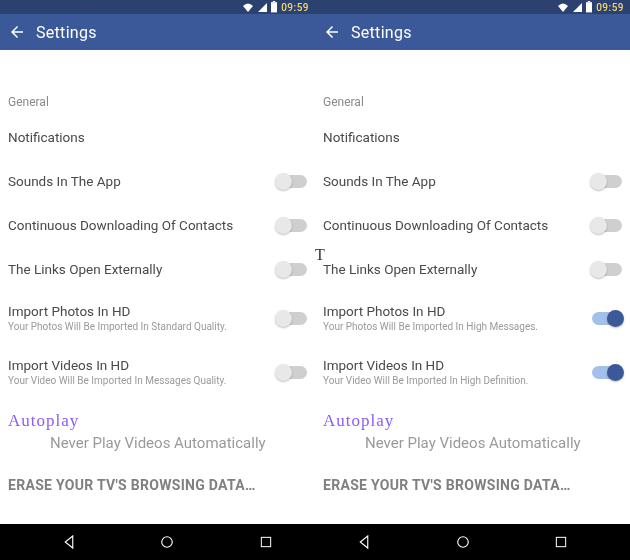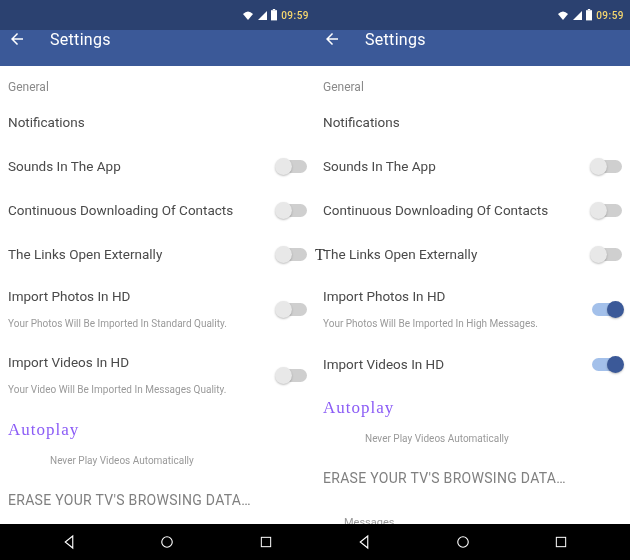--- a/index.html
+++ b/index.html
@@ -17,88 +17,90 @@
     flex: 1;
     overflow: hidden;
   }
   .screen {
     width: 315px;
     display: flex;
     flex-direction: column;
     position: relative;
   }
   .status-bar {
-    height: 30px;
+    height: 14px;
     background: #2b4170;
     display: flex;
     justify-content: flex-end;
     align-items: center;
     padding: 0 6px;
     gap: 3px;
     color: #fff;
     font-size: 10px;
   }
   .status-bar .clock { color: #f5d76e; font-weight: 500; letter-spacing: 0.5px; }
   .status-bar svg { fill: #fff; }
   .app-bar {
     height: 36px;
     background: #3b5998;
     display: flex;
-    align-items: flex-start;
+    align-items: center;
     padding: 0 8px;
-    gap: 24px;
+    gap: 10px;
     color: #fff;
   }
   .app-bar .title {
     font-size: 16px;
     font-weight: 400;
     letter-spacing: 0.3px;
   }
   .content {
     flex: 1;
     padding: 0 6px;
     overflow: hidden;
     background: #fff;
   }
   .section-label {
     color: #8a8a8a;
     font-size: 12px;
     padding: 14px 2px 6px 2px;
+    margin-top: 31px;
   }
   .row {
     display: flex;
     align-items: center;
     justify-content: center;
     padding: 12px 2px;
     min-height: 44px;
   }
   .row .text-block { flex: 1; padding-right: 8px; }
   .row .label {
     color: #4a4a4a;
     font-size: 13.5px;
     line-height: 1.2;
   }
   .row .sub {
     color: #9a9a9a;
     font-size: 10px;
-    margin-top: 14px;
+    margin-top: 2px;
     line-height: 1.2;
   }
   .row.autoplay .label {
     color: #8b5cf6;
     font-size: 17px;
     font-weight: 500;
     letter-spacing: 1px;
     font-family: Georgia, serif;
   }
-  .row.autoplay .sub { font-size: 10px; padding-left: 42px; }
+  .row.autoplay .sub { font-size: 15px; padding-left: 42px; }
   .row.erase .label {
     color: #808080;
     font-size: 14px;
     letter-spacing: 0.3px;
+    font-weight: bold;
   }
   .row.msg .label {
     color: #9a9a9a;
     font-size: 11px;
     margin-left: 21px;
   }
   .toggle {
     width: 30px;
     height: 13px;
     border-radius: 7px;
@@ -310,20 +312,21 @@
           <div class="sub">Your Photos Will Be Imported In High Messages.</div>
         </div>
         <div class="toggle on">
             <div class="knob"></div>
           </div>
       </div>
 
       <div class="row">
         <div class="text-block">
           <div class="label">Import Videos In HD</div>
+          <div class="sub">Your Video Will Be Imported In High Definition.</div>
         </div>
         <div class="toggle on">
             <div class="knob"></div>
           </div>
       </div>
 
       <div class="row autoplay">
         <div class="text-block">
           <div class="label">Autoplay</div>
           <div class="sub">Never Play Videos Automatically</div>

